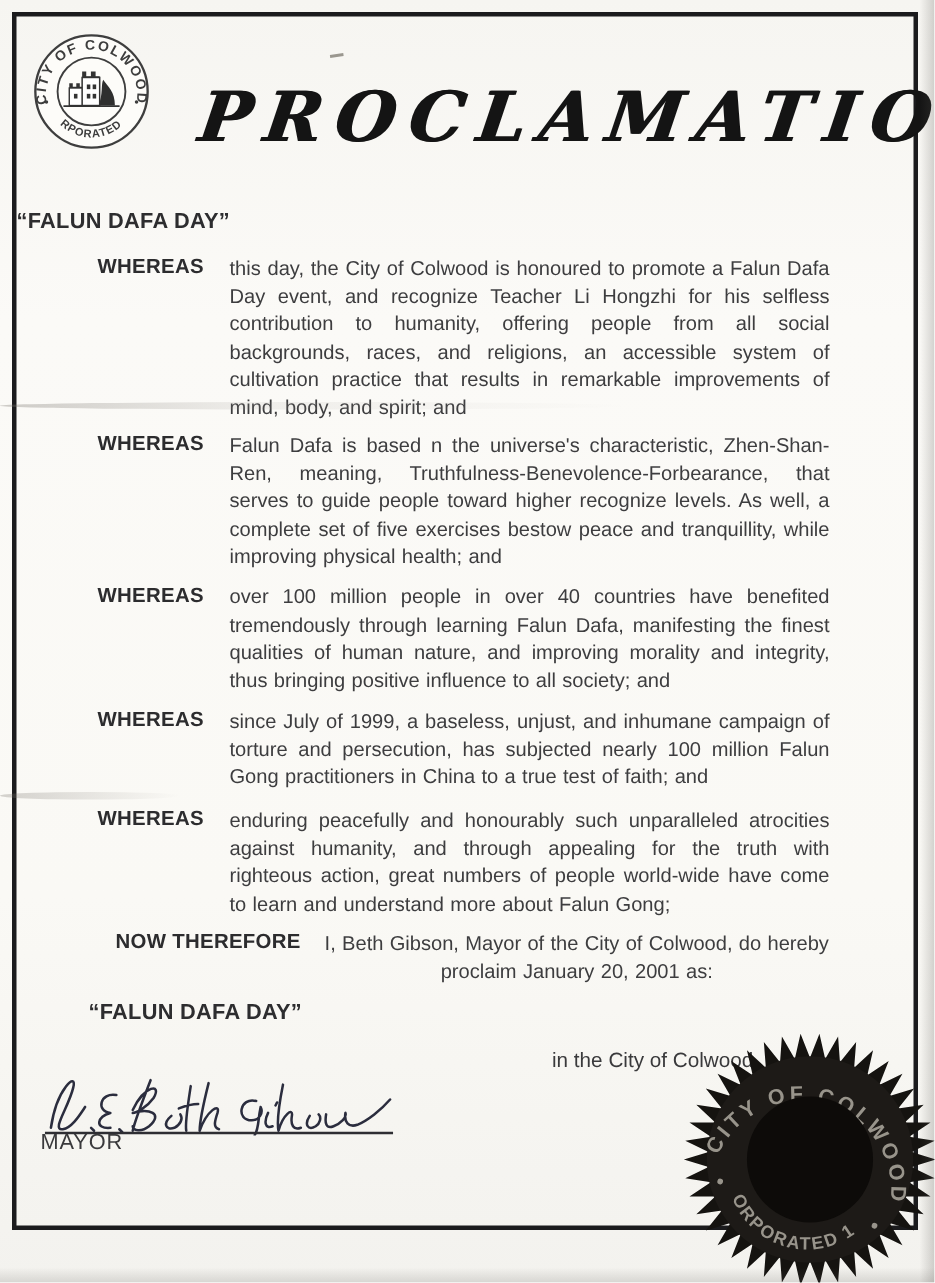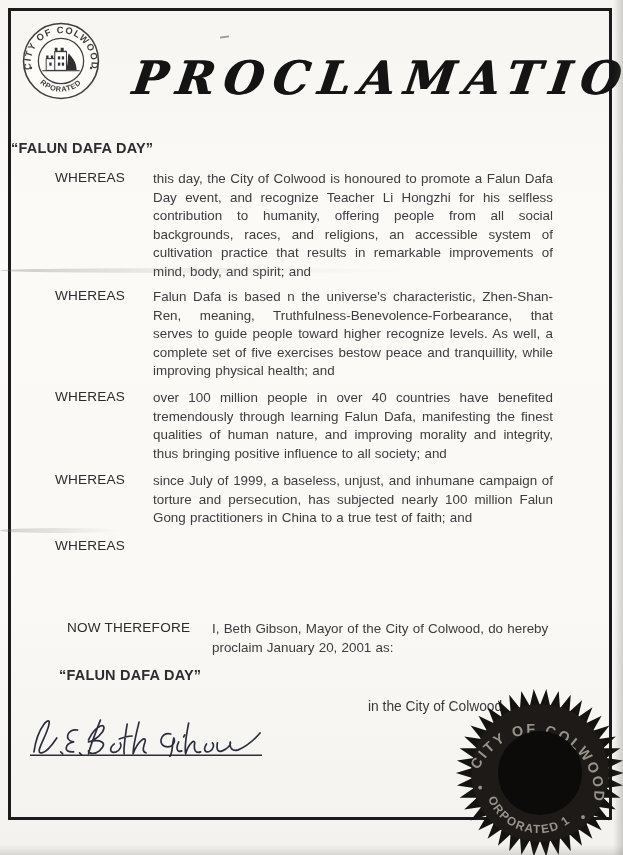--- a/index.html
+++ b/index.html
@@ -40,32 +40,32 @@
     text-shadow:1px 0 0 #141414;
   }
   .doc-heading{
     position:absolute;font-weight:bold;font-size:14.5px;color:#2d2d2f;
     letter-spacing:.2px;text-align:left;white-space:nowrap;
   }
   .heading-first{left:0;width:544px;top:129px;}
   .heading-repeat{left:48px;width:548px;top:656px;}
 
   .clause{position:absolute;left:36px;width:520px;}
-  .clause-label{position:absolute;left:8px;top:0;font-weight:normal;font-size:13.6px;color:#2c2c2e;letter-spacing:.2px;}
+  .clause-label{position:absolute;left:18px;top:0;font-weight:bold;font-size:13.6px;color:#2c2c2e;letter-spacing:.2px;}
   .clause-body{
     margin-left:106px;width:400px;font-size:13.4px;line-height:18.5px;
     text-align:justify;color:#3d3d3f;word-spacing:.5px;
   }
   .clause-1{top:159px;}
   .clause-2{top:277px;}
   .clause-3{top:378px;}
   .clause-4{top:461px;}
   .clause-5{top:527px;}
   .clause-now{top:609px;margin-left:12px;}
-  .clause-now .clause-body{margin-left:153px;width:345px;text-align:left;}
+  .clause-now .clause-body{margin-left:153px;width:345px;text-align:center;}
 
   .location-line{position:absolute;left:357px;top:688px;font-size:13.8px;color:#3a3a3c;}
 
   .signature-block{position:absolute;left:16px;top:700px;width:240px;}
   .signature-block svg{display:block;width:238px;height:46px;}
   .sig-stroke{fill:none;stroke:#2b2d3e;stroke-width:1.7;stroke-linecap:round;stroke-linejoin:round;}
   .sig-line{stroke:#2e2e33;stroke-width:1.6;}
   .mayor-label{font-size:14.5px;color:#3a3a3c;letter-spacing:.6px;margin-top:-3px;}
 
   .seal-bottom{position:absolute;left:454px;top:687px;width:172px;height:172px;}
@@ -128,39 +128,41 @@
       <div class="clause clause-3">
         <span class="clause-label">WHEREAS</span>
         <div class="clause-body">over 100 million people in over 40 countries have benefited tremendously through learning Falun Dafa, manifesting the finest qualities of human nature, and improving morality and integrity, thus bringing positive influence to all society; and</div>
       </div>
       <div class="clause clause-4">
         <span class="clause-label">WHEREAS</span>
         <div class="clause-body">since July of 1999, a baseless, unjust, and inhumane campaign of torture and persecution, has subjected nearly 100 million Falun Gong practitioners in China to a true test of faith; and</div>
       </div>
       <div class="clause clause-5">
         <span class="clause-label">WHEREAS</span>
+        <div class="clause-body">enduring peacefully and honourably such unparalleled atrocities against humanity, and through appealing for the truth with righteous action, great numbers of people world-wide have come to learn and understand more about Falun Gong;</div>
       </div>
 
       <div class="clause clause-now">
         <span class="clause-label">NOW THEREFORE</span>
         <div class="clause-body">I, Beth Gibson, Mayor of the City of Colwood, do hereby proclaim January 20, 2001 as:</div>
       </div>
 
       <div class="doc-heading heading-repeat">“FALUN DAFA DAY”</div>
 
       <div class="location-line">in the City of Colwood.</div>
 
       <div class="signature-block">
         <svg viewBox="0 0 240 46" xmlns="http://www.w3.org/2000/svg">
           <title>M. E. Beth Gibson</title>
           <path class="sig-stroke" d="M7,41 C11,14 25,3 22,14 C19,27 7,43 15,42 C21,41 26,33 30,27 M34,41 l2,2 M51,19 C40,17 37,30 47,31 C38,33 36,42 47,41 M53,42 l2,2"></path>
           <path class="sig-stroke" d="M74,9 C67,27 63,38 62,43 M62,29 C70,12 82,11 76,21 C71,28 64,31 62,31 C73,28 83,31 73,40 C68,44 62,43 62,40 M88,33 C82,38 84,43 90,41 C94,39 96,35 94,32 M101,13 C99,26 97,38 98,43 M93,28 C98,26 104,25 106,25 M113,11 C109,27 107,39 107,43 C112,29 121,24 119,31 C117,37 116,41 120,42"></path>
           <path class="sig-stroke" d="M145,23 C134,20 131,36 142,36 C147,36 150,31 148,27 C146,36 147,41 144,46 M153,31 C150,37 151,42 156,40 M158,26 l1,-2 M163,12 C160,27 159,38 160,43 C163,32 170,27 169,33 C168,39 170,43 175,41 M181,33 C177,39 180,43 185,40 C188,38 189,34 187,32 M192,32 C191,38 192,42 197,40 C202,38 206,34 205,31 C204,37 207,41 213,39 C220,36 229,29 235,22"></path>
           <line class="sig-line" x1="3" y1="44.5" x2="237" y2="44.5"></line>
         </svg>
+        <div class="mayor-label">MAYOR</div>
       </div>
 
     </div>
   </div>
 
   <div class="seal-bottom">
     <svg viewBox="0 0 180 180" xmlns="http://www.w3.org/2000/svg">
       <path id="burst" fill="#151310" d="M178.0,90.0 L160.8,95.3 L177.0,103.1 L159.2,105.8 L174.1,115.9 L156.1,115.9 L169.3,128.2 L151.5,125.5 L162.7,139.6 L145.5,134.3 L154.5,149.9 L138.3,142.0 L144.9,158.8 L130.0,148.7 L134.0,166.2 L120.8,154.0 L122.2,171.9 L110.9,157.8 L109.6,175.8 L100.6,160.2 L96.6,177.8 L90.0,161.0 L83.4,177.8 L79.4,160.2 L70.4,175.8 L69.1,157.8 L57.8,171.9 L59.2,154.0 L46.0,166.2 L50.0,148.7 L35.1,158.8 L41.7,142.0 L25.5,149.9 L34.5,134.3 L17.3,139.6 L28.5,125.5 L10.7,128.2 L23.9,115.9 L5.9,115.9 L20.8,105.8 L3.0,103.1 L19.2,95.3 L2.0,90.0 L19.2,84.7 L3.0,76.9 L20.8,74.2 L5.9,64.1 L23.9,64.1 L10.7,51.8 L28.5,54.5 L17.3,40.4 L34.5,45.7 L25.5,30.1 L41.7,38.0 L35.1,21.2 L50.0,31.3 L46.0,13.8 L59.2,26.0 L57.8,8.1 L69.1,22.2 L70.4,4.2 L79.4,19.8 L83.4,2.2 L90.0,19.0 L96.6,2.2 L100.6,19.8 L109.6,4.2 L110.9,22.2 L122.2,8.1 L120.8,26.0 L134.0,13.8 L130.0,31.3 L144.9,21.2 L138.3,38.0 L154.5,30.1 L145.5,45.7 L162.7,40.4 L151.5,54.5 L169.3,51.8 L156.1,64.1 L174.1,64.1 L159.2,74.2 L177.0,76.9 L160.8,84.7 Z"></path>
       <circle cx="90" cy="90" r="72" fill="#1d1a17"></circle>
       <g transform="rotate(16 90 90)">

